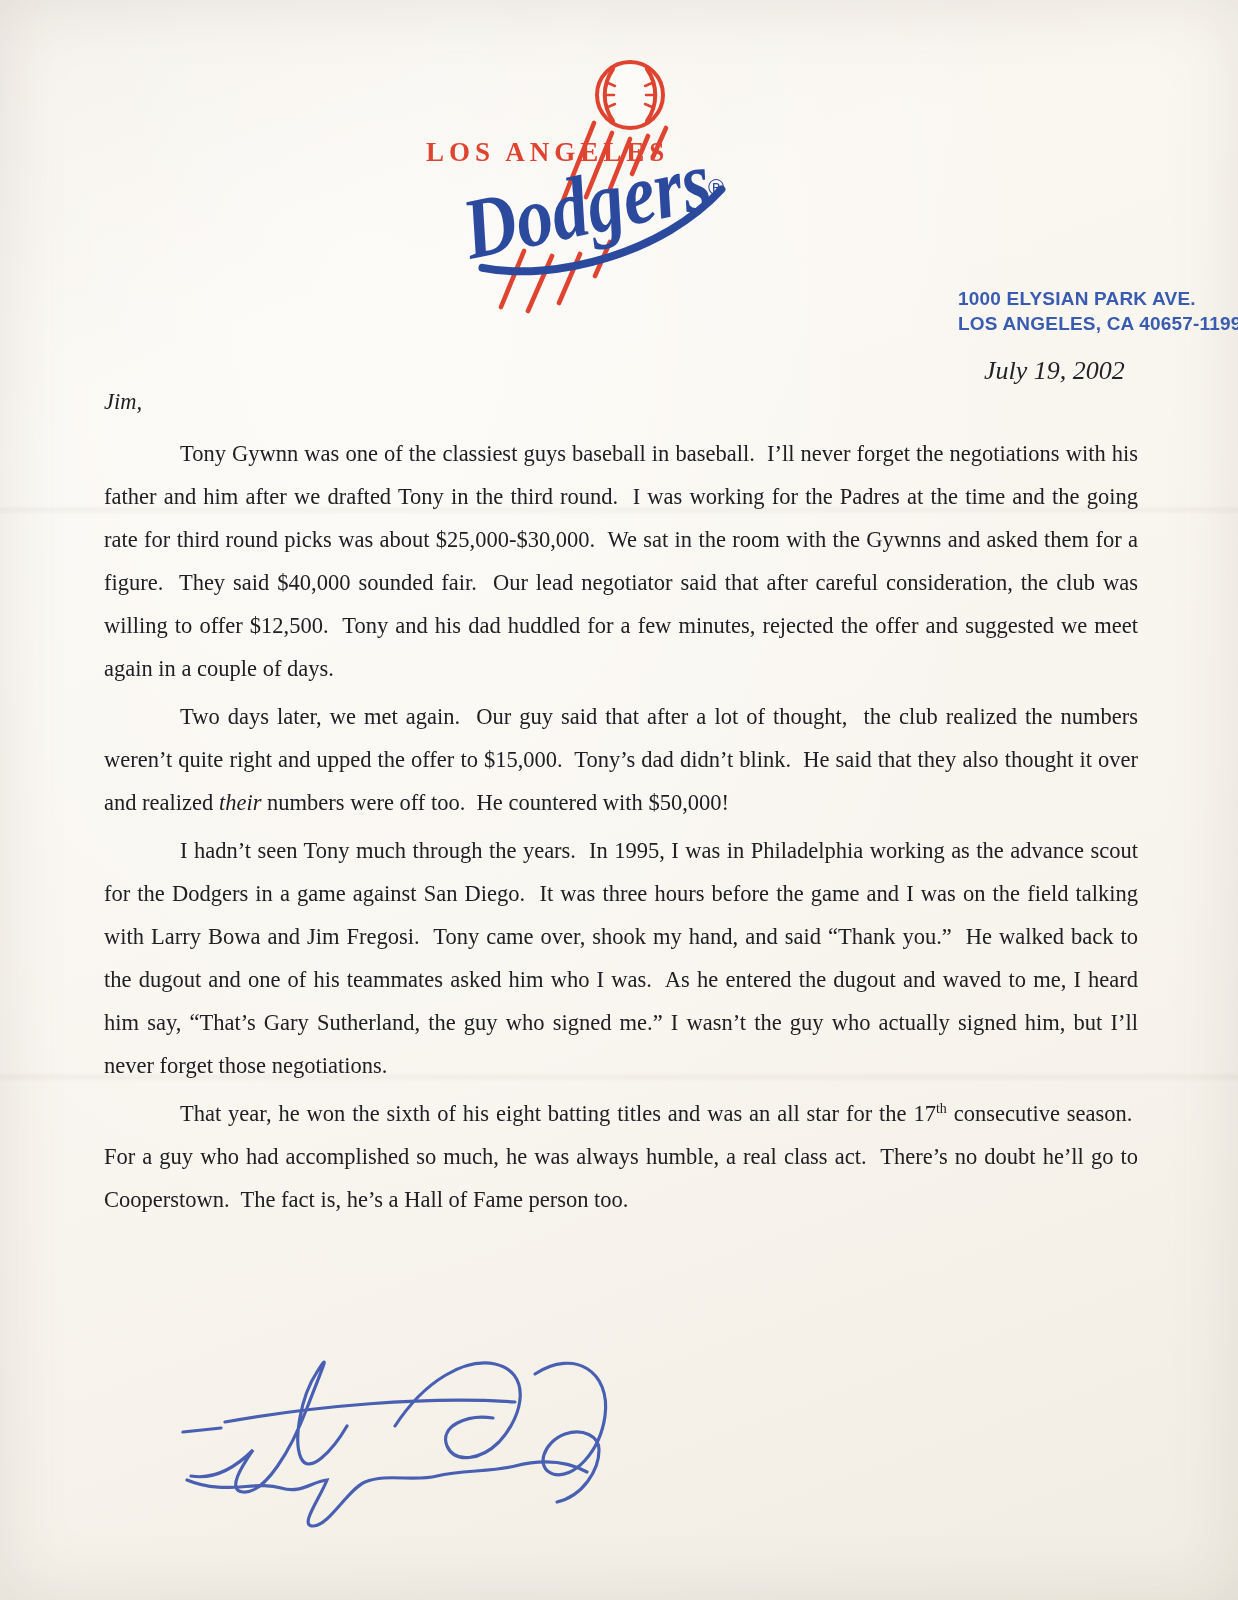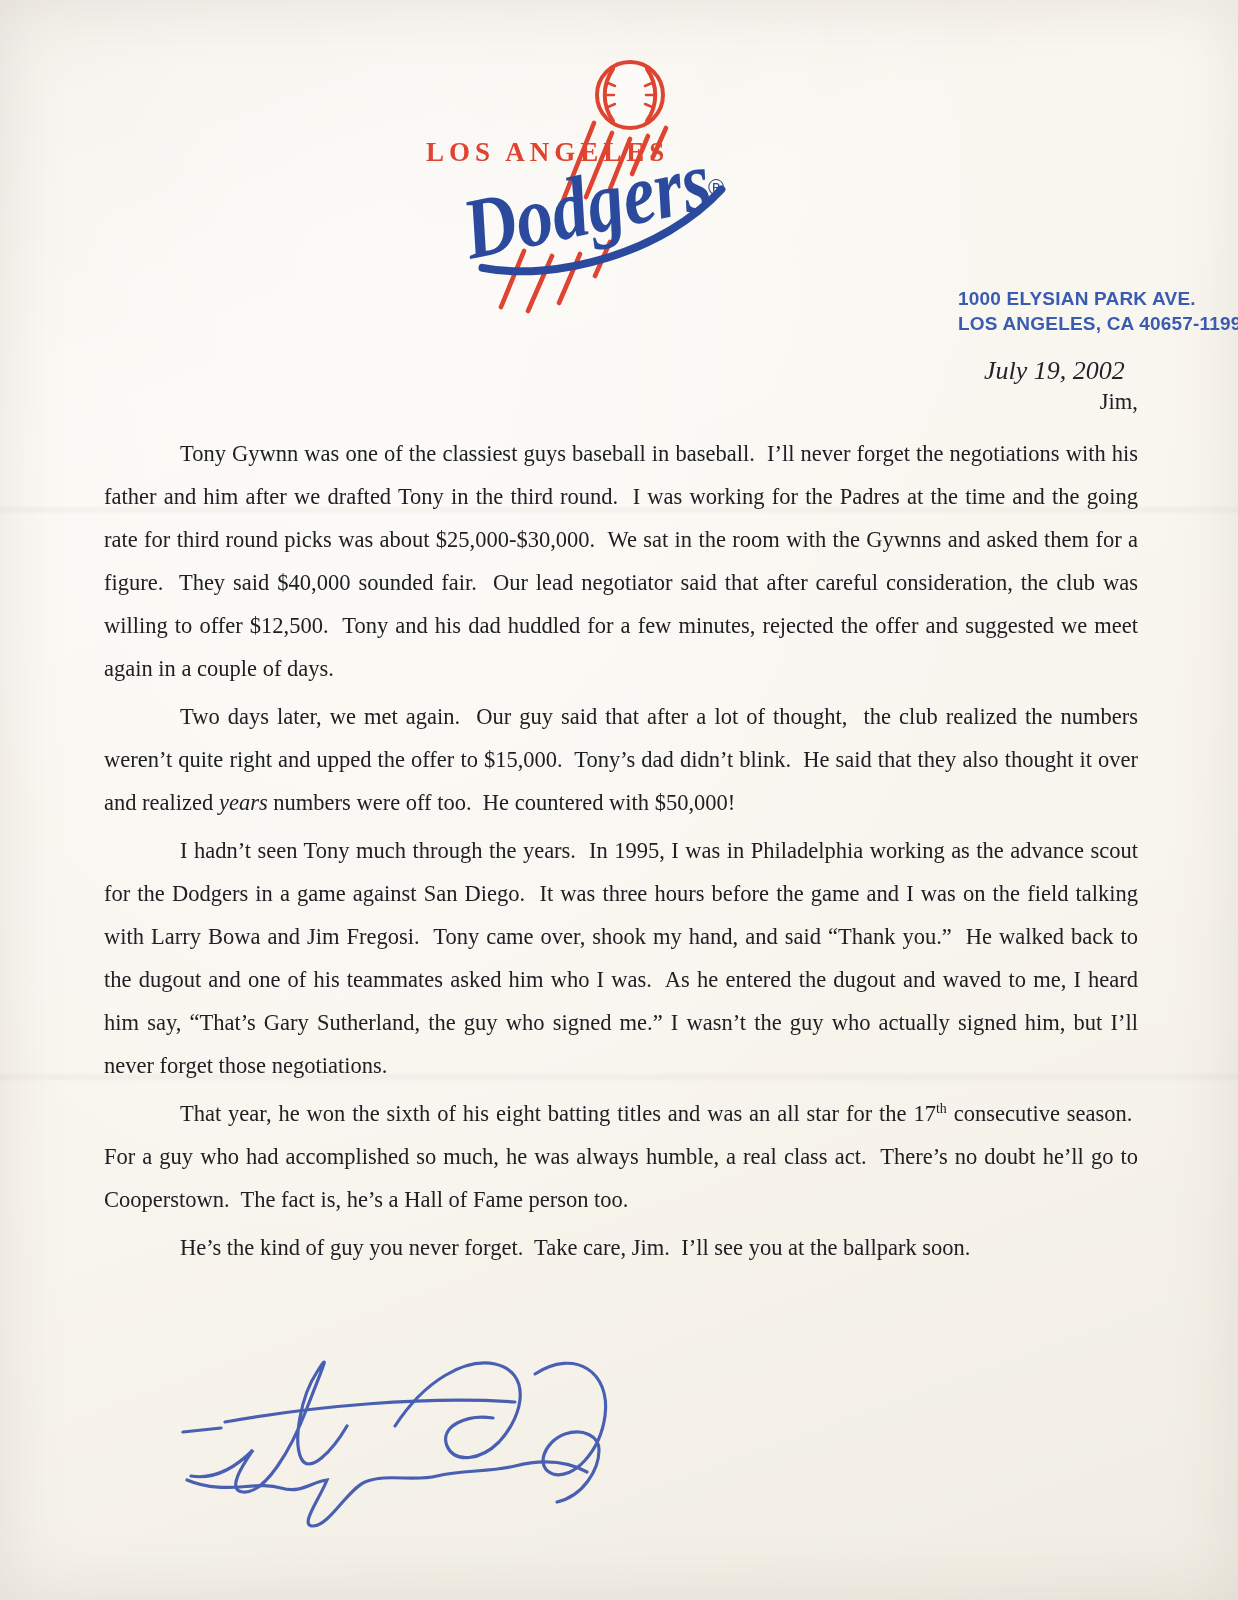--- a/index.html
+++ b/index.html
@@ -26,21 +26,21 @@
     position:absolute;left:922px;top:286px;
     font-family:"Liberation Sans",sans-serif;
     font-weight:700;font-size:19px;line-height:25px;
     color:#3a5cb0;letter-spacing:0.2px;white-space:nowrap;margin-left:36px;
   }
   .date{position:absolute;left:984px;top:356px;font-size:26px;color:#23232a;font-style:italic;}
   .letter-body{
     position:absolute;left:104px;top:380px;width:1034px;
     font-size:22.5px;line-height:43px;text-align:justify;color:#202024;
   }
-  .salutation{margin:0 0 9px 8px;text-align:right;}
+  .salutation{margin:0 0 9px 0;text-align:left;font-style:italic;}
   .para{margin:0 0 5px 0;text-indent:76px;}
   .para i{font-style:italic;}
   .para sup{font-size:0.62em;line-height:0;vertical-align:super;}
   .signature{position:absolute;left:95px;top:1330px;width:540px;height:230px;}
 </style>
 </head>
 <body>
 
 <div class="page">
 
@@ -83,24 +83,23 @@
     <div>1000 ELYSIAN PARK AVE.</div>
     <div>LOS ANGELES, CA 40657-1199</div>
   </div>
 
   <div class="date">July 19, 2002</div>
 
   <div class="letter-body">
     <p class="salutation">Jim,</p>
     <div>
         <p class="para"><span>Tony Gywnn was one of the classiest guys baseball in baseball.&nbsp; I’ll never forget the negotiations with his father and him after we drafted Tony in the third round.&nbsp; I was working for the Padres at the time and the going rate for third round picks was about $25,000-$30,000.&nbsp; We sat in the room with the Gywnns and asked them for a figure.&nbsp; They said $40,000 sounded fair.&nbsp; Our lead negotiator said that after careful consideration, the club was willing to offer $12,500.&nbsp; Tony and his dad huddled for a few minutes, rejected the offer and suggested we meet again in a couple of days.</span></p>
-        <p class="para"><span>Two days later, we met again.&nbsp; Our guy said that after a lot of thought,&nbsp; the club realized the numbers weren’t quite right and upped the offer to $15,000.&nbsp; Tony’s dad didn’t blink.&nbsp; He said that they also thought it over and realized </span><i>years</i><span> numbers were off too.&nbsp; He countered with $50,000!</span></p>
+        <p class="para"><span>Two days later, we met again.&nbsp; Our guy said that after a lot of thought,&nbsp; the club realized the numbers weren’t quite right and upped the offer to $15,000.&nbsp; Tony’s dad didn’t blink.&nbsp; He said that they also thought it over and realized </span><i>their</i><span> numbers were off too.&nbsp; He countered with $50,000!</span></p>
         <p class="para"><span>I hadn’t seen Tony much through the years.&nbsp; In 1995, I was in Philadelphia working as the advance scout for the Dodgers in a game against San Diego.&nbsp; It was three hours before the game and I was on the field talking with Larry Bowa and Jim Fregosi.&nbsp; Tony came over, shook my hand, and said “Thank you.”&nbsp; He walked back to the dugout and one of his teammates asked him who I was.&nbsp; As he entered the dugout and waved to me, I heard him say, “That’s Gary Sutherland, the guy who signed me.” I wasn’t the guy who actually signed him, but I’ll never forget those negotiations.</span></p>
         <p class="para"><span>That year, he won the sixth of his eight batting titles and was an all star for the 17</span><sup>th</sup><span> consecutive season.&nbsp; For a guy who had accomplished so much, he was always humble, a real class act.&nbsp; There’s no doubt he’ll go to Cooperstown.&nbsp; The fact is, he’s a Hall of Fame person too.</span></p>
-        <p class="para"><span>He’s the kind of guy you never forget.&nbsp; Take care, Jim.&nbsp; I’ll see you at the ballpark soon.</span></p>
       </div>
   </div>
 
   <svg class="signature" viewBox="0 0 540 230" aria-hidden="true">
     <g fill="none" stroke="#3b54ae" stroke-width="3.2" stroke-linecap="round" opacity="0.92">
       <path d="M88,102 L126,98"></path>
       <path d="M96,146 C120,150 140,138 158,120 C150,132 130,160 148,162 C170,164 196,120 212,78 C228,36 236,20 222,42 C206,66 198,110 206,128 C214,146 238,120 252,96"></path>
       <path d="M130,92 C220,76 330,66 420,72"></path>
       <path d="M300,96 C330,50 370,28 400,34 C436,42 430,84 404,112 C386,130 360,134 352,116 C344,96 372,84 398,88"></path>
       <path d="M440,44 C480,18 516,42 510,86 C505,122 478,150 458,144 C440,138 448,112 470,104 C488,98 504,106 504,120 C504,140 488,166 462,172"></path>

